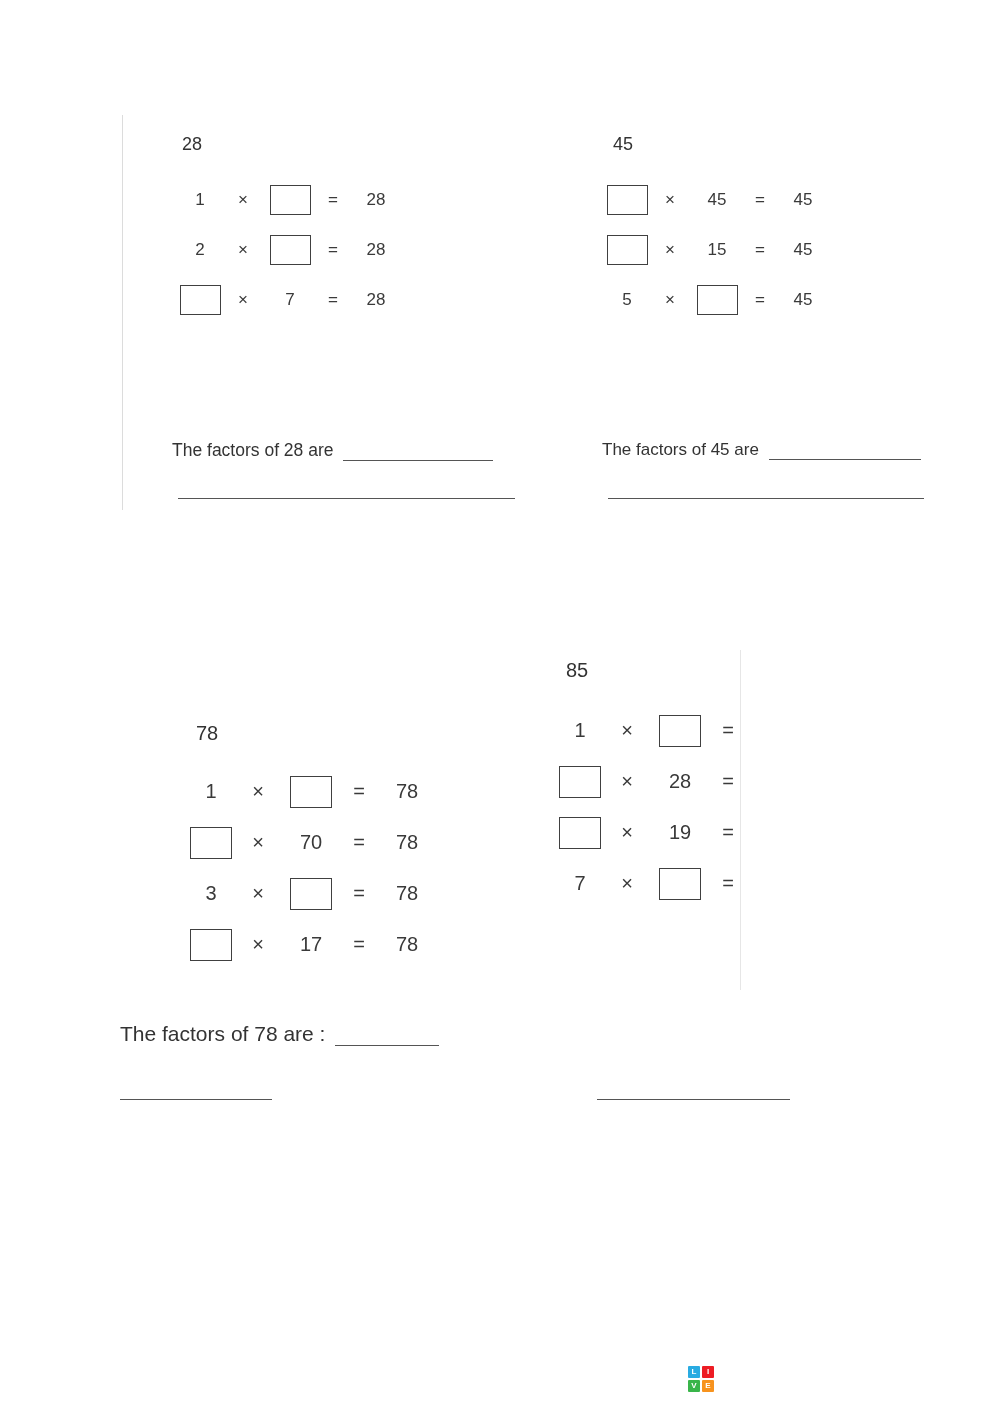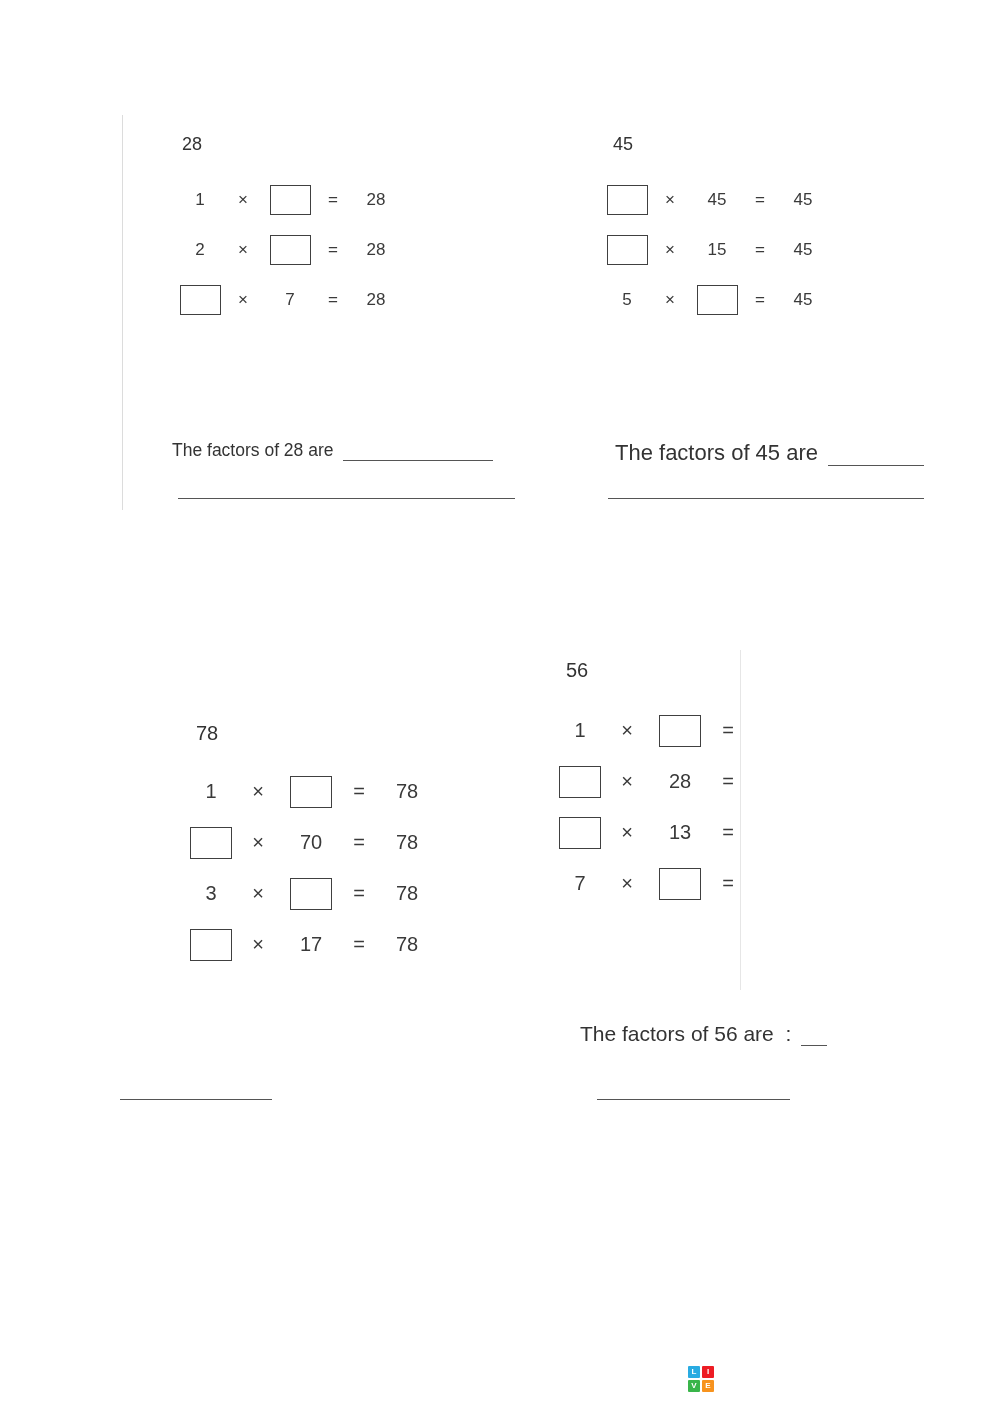--- a/index.html
+++ b/index.html
@@ -120,27 +120,27 @@
           <div class="cell c1">5</div>
           <div class="cell c2">×</div>
           <div class="cell c3">
             <div class="abox"></div>
           </div>
           <div class="cell c4">=</div>
           <div class="cell c5">45</div>
         </div>
       </div>
   </div>
-  <div class="caption" style="left:615px;top:440px;font-size:22px">
+  <div class="caption" style="left:602px;top:440px;font-size:17px">
     <span>The factors of 45 are</span>
     <span class="blank" style="width:152px"></span>
   </div>
   <div class="blank-abs" style="left:608px;top:498px;width:340px"></div>
 
-  <div class="p-heading" style="left:566px;top:659px;font-size:20px">56</div>
+  <div class="p-heading" style="left:566px;top:659px;font-size:20px">85</div>
   <div class="problem large" style="left:557px;top:705px">
     <div class="rows">
         <div class="row">
           <div class="cell c1">1</div>
           <div class="cell c2">×</div>
           <div class="cell c3">
             <div class="abox"></div>
           </div>
           <div class="cell c4">=</div>
         </div>
@@ -150,21 +150,21 @@
           </div>
           <div class="cell c2">×</div>
           <div class="cell c3">28</div>
           <div class="cell c4">=</div>
         </div>
         <div class="row">
           <div class="cell c1">
             <div class="abox"></div>
           </div>
           <div class="cell c2">×</div>
-          <div class="cell c3">13</div>
+          <div class="cell c3">19</div>
           <div class="cell c4">=</div>
         </div>
         <div class="row">
           <div class="cell c1">7</div>
           <div class="cell c2">×</div>
           <div class="cell c3">
             <div class="abox"></div>
           </div>
           <div class="cell c4">=</div>
         </div>
@@ -206,26 +206,26 @@
             <div class="abox"></div>
           </div>
           <div class="cell c2">×</div>
           <div class="cell c3">17</div>
           <div class="cell c4">=</div>
           <div class="cell c5">78</div>
         </div>
       </div>
   </div>
 
+  <div class="caption" style="left:120px;top:1022px;font-size:21px">
+    <span>The factors of 78 are :</span>
+    <span class="blank" style="width:104px;height:20px"></span>
+  </div>
   <div class="blank-abs" style="left:120px;top:1099px;width:152px"></div>
 
-  <div class="caption" style="left:580px;top:1022px;font-size:21px">
-    <span>The factors of 56 are  :</span>
-    <span class="blank" style="width:26px;height:20px"></span>
-  </div>
   <div class="blank-abs" style="left:597px;top:1099px;width:193px"></div>
 
   <div class="footer">
     <span class="logo-grid">
         <span class="sq" style="background: rgb(41, 171, 226);">L</span>
         <span class="sq" style="background: rgb(237, 28, 36);">I</span>
         <span class="sq" style="background: rgb(57, 181, 74);">V</span>
         <span class="sq" style="background: rgb(247, 147, 30);">E</span>
       </span>
   </div>

